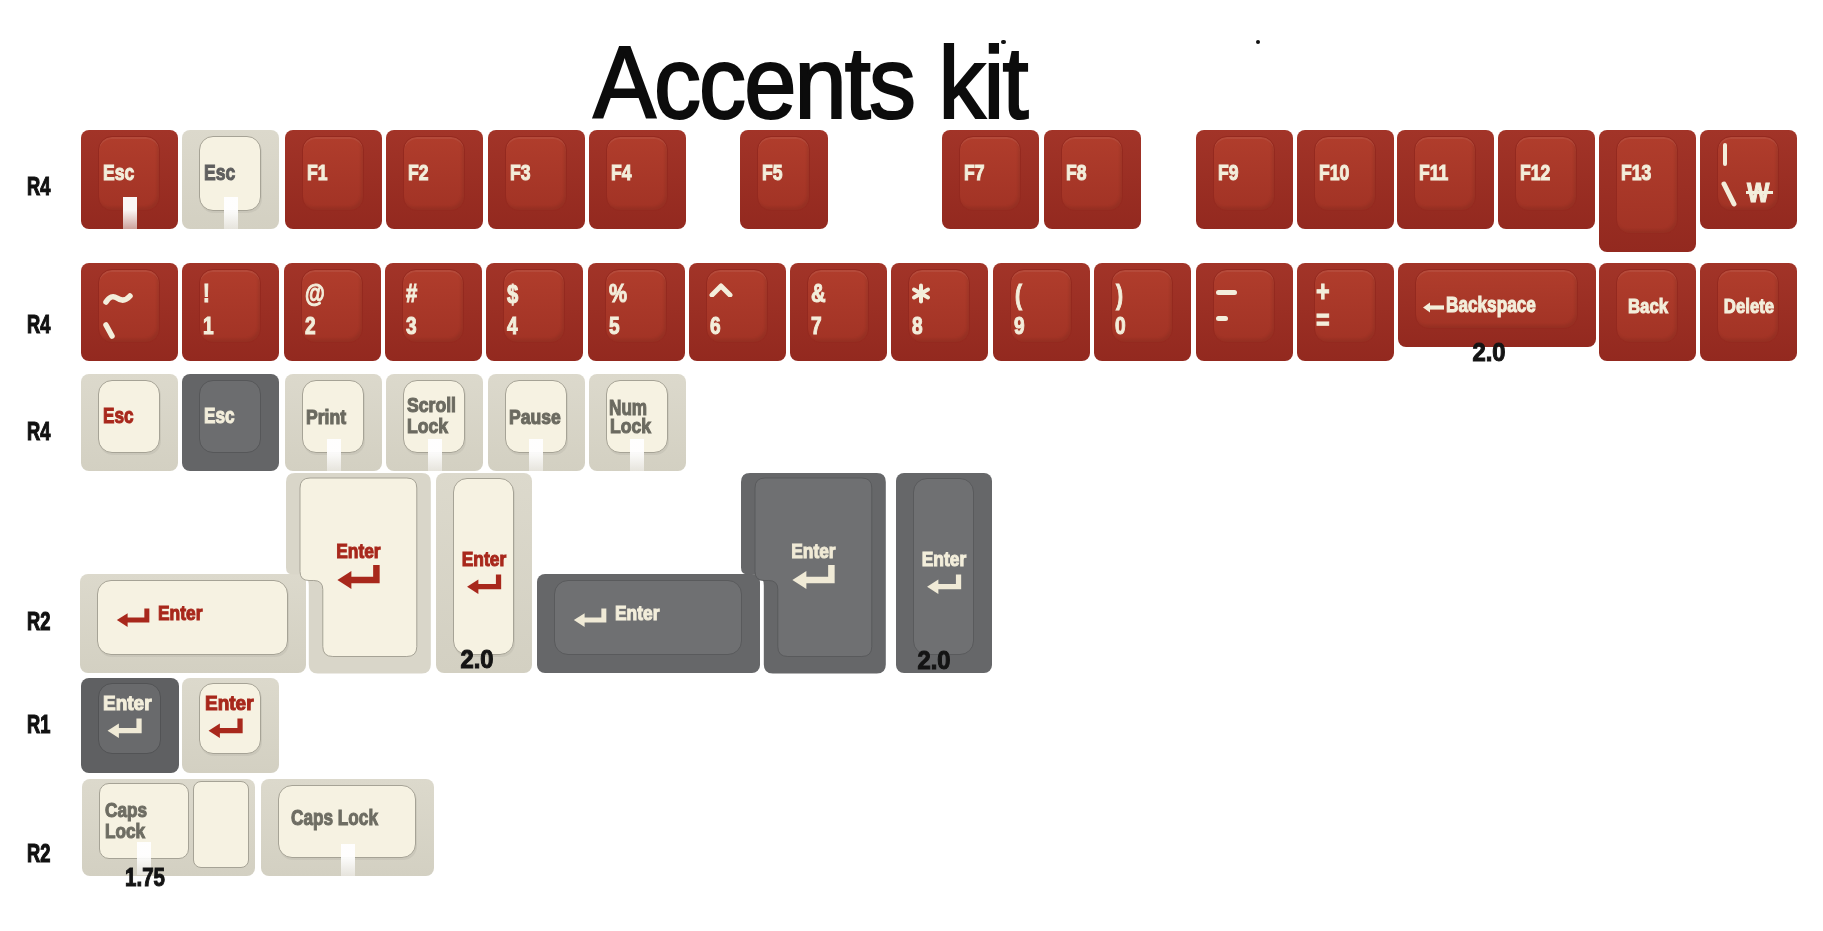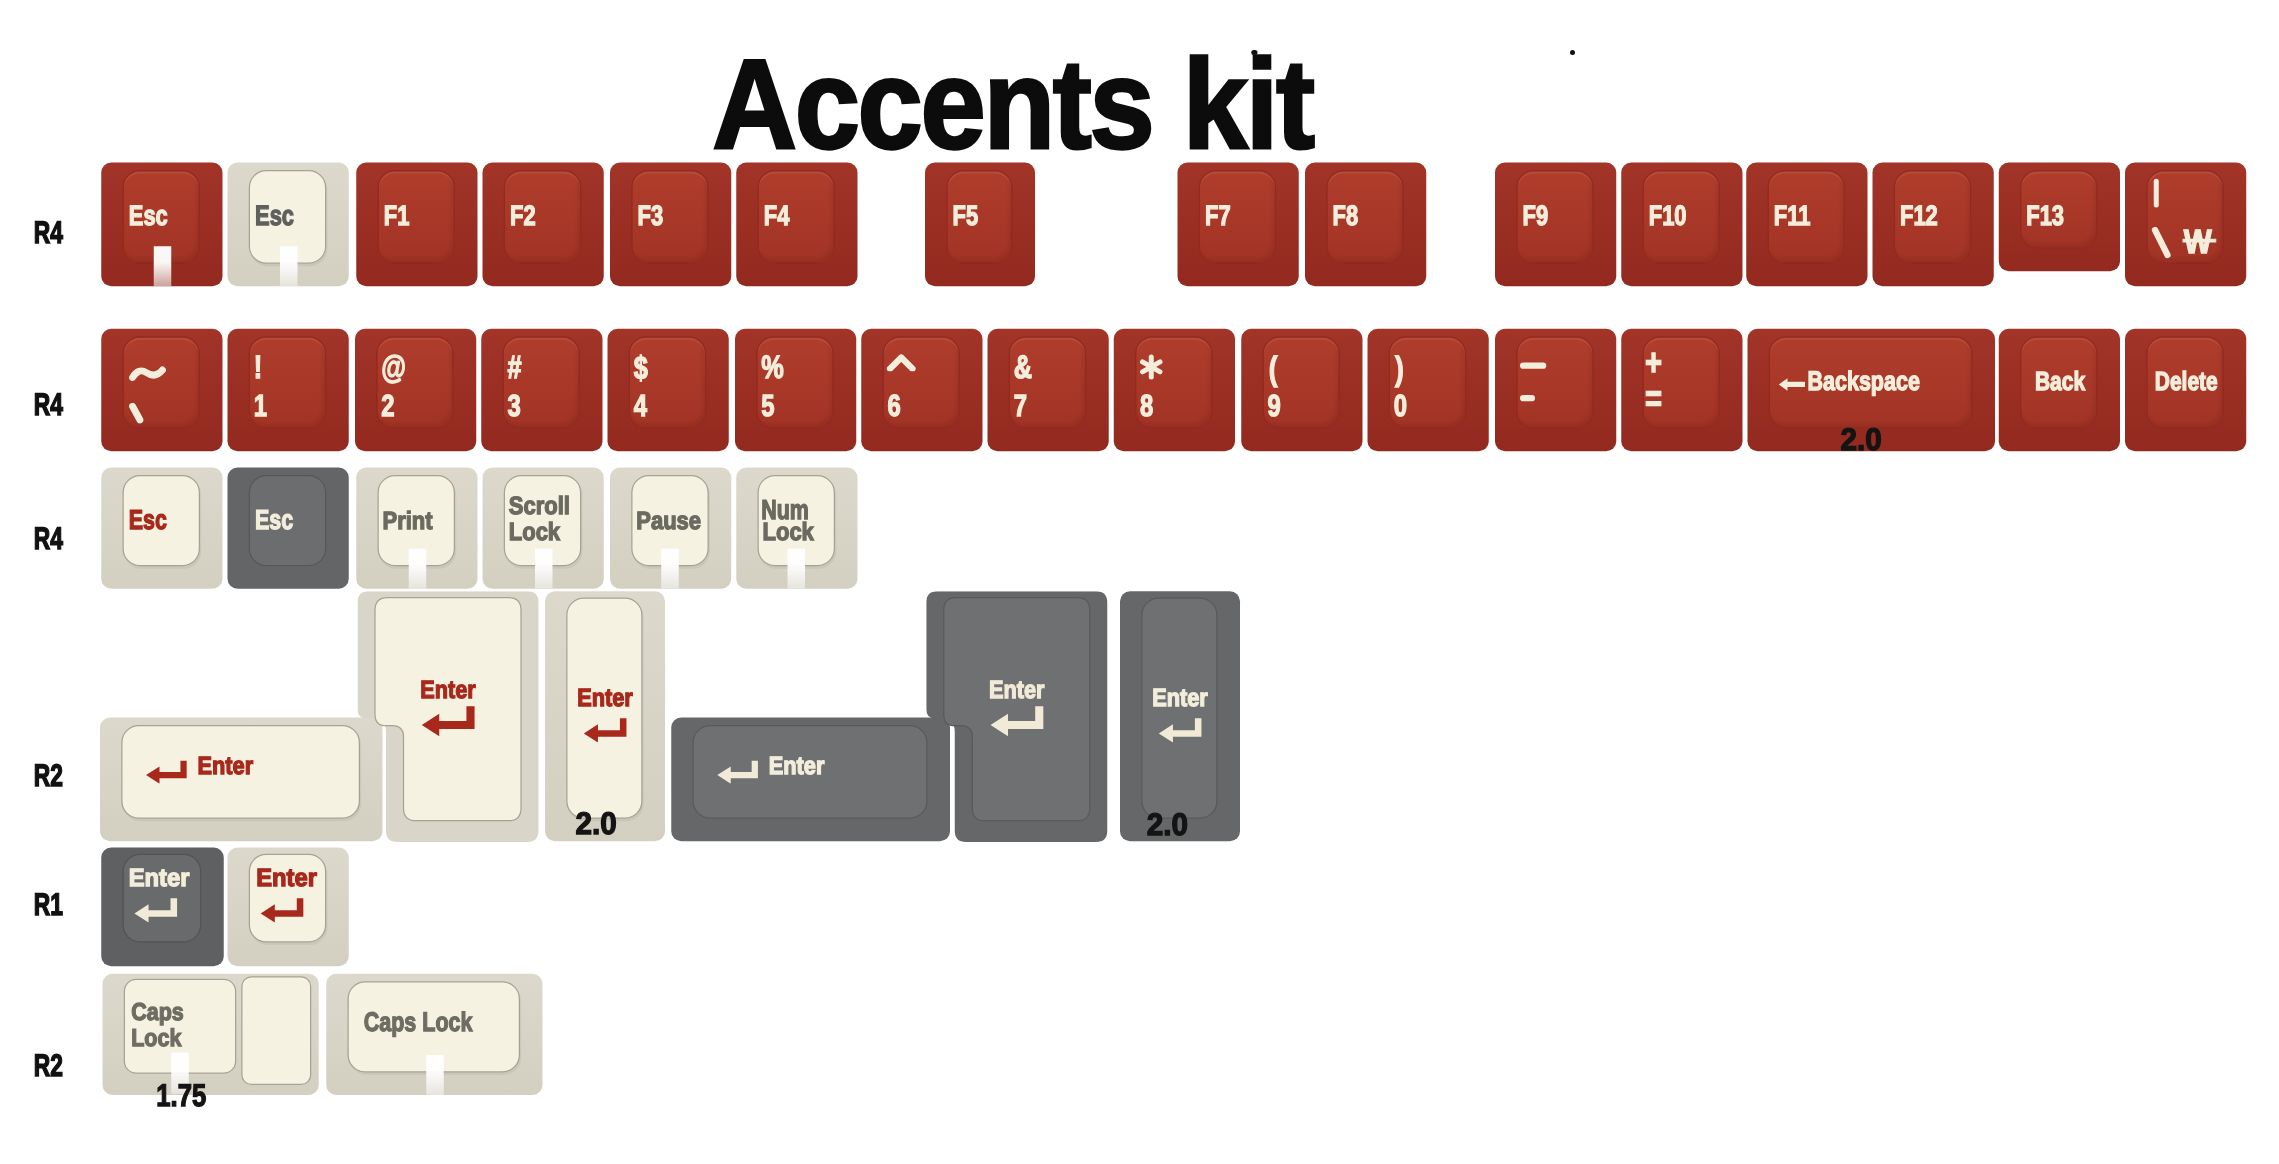--- a/index.html
+++ b/index.html
@@ -23,21 +23,21 @@
 .bar{position:absolute;width:14px;background:linear-gradient(rgba(255,255,255,.96) 40%,rgba(243,241,238,.60));}
 .tcream{color:#f3eedb;}
 .tgray{color:#5f5f5f;}
 .tprint{color:#6b6a60;}
 .tred{color:#a8281c;}
 .tcaps{color:#6e6d63;}
 .tblack{color:#141414;}
 </style></head><body>
 <div id="page">
 
-<div style="position:absolute;left:810px;top:25px;transform:translateX(-50%);font-size:102px;font-weight:bold;color:#0c0c0c;letter-spacing:-2px;-webkit-text-stroke:2.2px #0c0c0c;white-space:pre"><span style="display:inline-block;transform:scaleX(0.92);transform-origin:50% 50%">Accents kit</span></div>
+<div style="position:absolute;left:810px;top:25px;transform:translateX(-50%);font-size:102px;font-weight:normal;color:#0c0c0c;letter-spacing:-2px;-webkit-text-stroke:2.2px #0c0c0c;white-space:pre"><span style="display:inline-block;transform:scaleX(0.92);transform-origin:50% 50%">Accents kit</span></div>
 
 <div style="position:absolute;left:1001.3px;top:39.8px;width:4.5px;height:4.5px;border-radius:50%;background:#111"></div>
 
 <div style="position:absolute;left:1255.5px;top:40px;width:4px;height:4px;border-radius:50%;background:#111"></div>
 
 <div class="lg" style="left:27px;top:174.2px;font-size:25px;color:#111;-webkit-text-stroke:1.2px #111"><span style="transform:scaleX(0.73)">R4</span></div>
 
 <div class="lg" style="left:27px;top:311.8px;font-size:25px;color:#111;-webkit-text-stroke:1.2px #111"><span style="transform:scaleX(0.73)">R4</span></div>
 
 <div class="lg" style="left:27px;top:419.3px;font-size:25px;color:#111;-webkit-text-stroke:1.2px #111"><span style="transform:scaleX(0.73)">R4</span></div>
@@ -109,21 +109,21 @@
 <div class="key red" style="left:1397.4px;top:130px;width:97px;height:99px">
 <div class="cap"></div>
 <div class="lg tcream" style="left:22px;top:32px;font-size:22.5px"><span>F11</span></div>
 </div>
 
 <div class="key red" style="left:1498.1px;top:130px;width:97px;height:99px">
 <div class="cap"></div>
 <div class="lg tcream" style="left:22px;top:32px;font-size:22.5px"><span>F12</span></div>
 </div>
 
-<div class="key red" style="left:1598.8px;top:130px;width:97px;height:87px">
+<div class="key red" style="left:1598.8px;top:130px;width:97px;height:122px">
 <div class="cap"></div>
 <div class="lg tcream" style="left:22px;top:32px;font-size:22.5px"><span>F13</span></div>
 </div>
 
 <div class="key red" style="left:1699.5px;top:130px;width:97px;height:99px">
 <div class="cap"></div>
 <div style="position:absolute;left:23.5px;top:13px;width:3.5px;height:23px;border-radius:2px;background:#f3eedb"></div>
 <svg style="position:absolute;left:20px;top:51px" width="18" height="26" viewBox="0 0 18 26">
         <path d="M4 3 L14 23" stroke="#f3eedb" stroke-width="5" stroke-linecap="round" fill="none"></path>
       </svg>
@@ -214,21 +214,21 @@
 <div style="position:absolute;left:20px;top:27px;width:21px;height:5px;background:#f3eedb;border-radius:2.5px"></div>
 <div style="position:absolute;left:20px;top:53px;width:12px;height:5px;background:#f3eedb;border-radius:2.5px"></div>
 </div>
 
 <div class="key red" style="left:1296.8px;top:263px;width:97px;height:98px">
 <div class="cap"></div>
 <div class="lg tcream" style="left:19px;top:12.6px;font-size:30px"><span>+</span></div>
 <div class="lg tcream" style="left:19px;top:41.6px;font-size:30px"><span>=</span></div>
 </div>
 
-<div class="key red" style="left:1397.6px;top:263px;width:198px;height:98px">
+<div class="key red" style="left:1397.6px;top:263px;width:198px;height:84px">
 <div class="cap"></div>
 <svg style="position:absolute;left:25px;top:38.5px" width="21" height="11" viewBox="0 0 21 11">
         <path d="M21 5.5 H6" fill="none" stroke="#f3eedb" stroke-width="4.2"></path>
         <path d="M7 0.5 L0 5.5 L7 10.5 Z" fill="#f3eedb"></path>
       </svg>
 <div class="lg tcream" style="left:48px;top:31.8px;font-size:21.5px"><span style="transform:scaleX(0.8)">Backspace</span></div>
 <div class="lgc tblack" style="left:91px;top:77.3px;font-size:25px"><span style="transform:scaleX(0.95)">2.0</span></div>
 </div>
 
 <div class="key red" style="left:1700px;top:263px;width:97px;height:98px">

